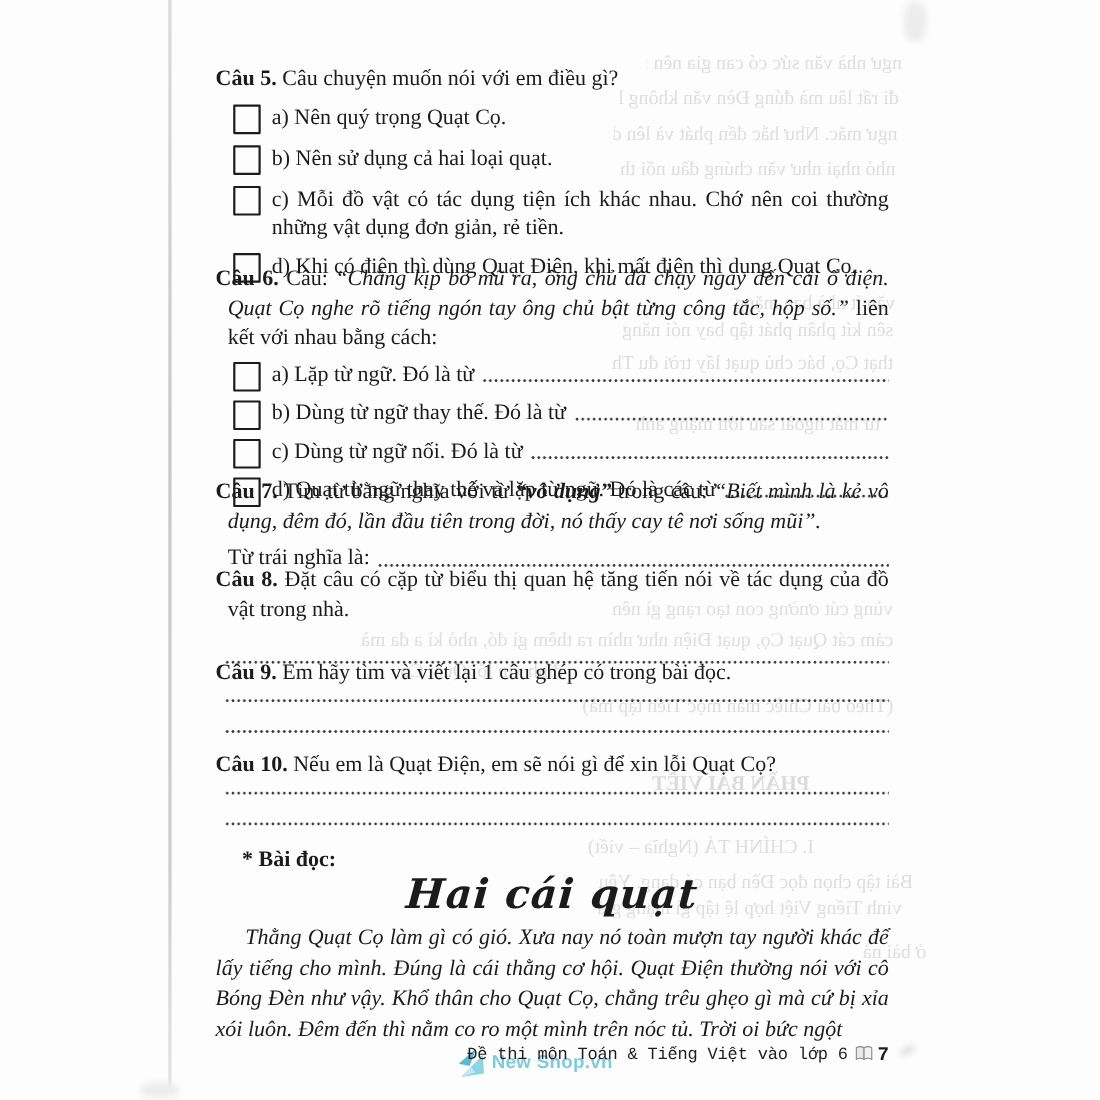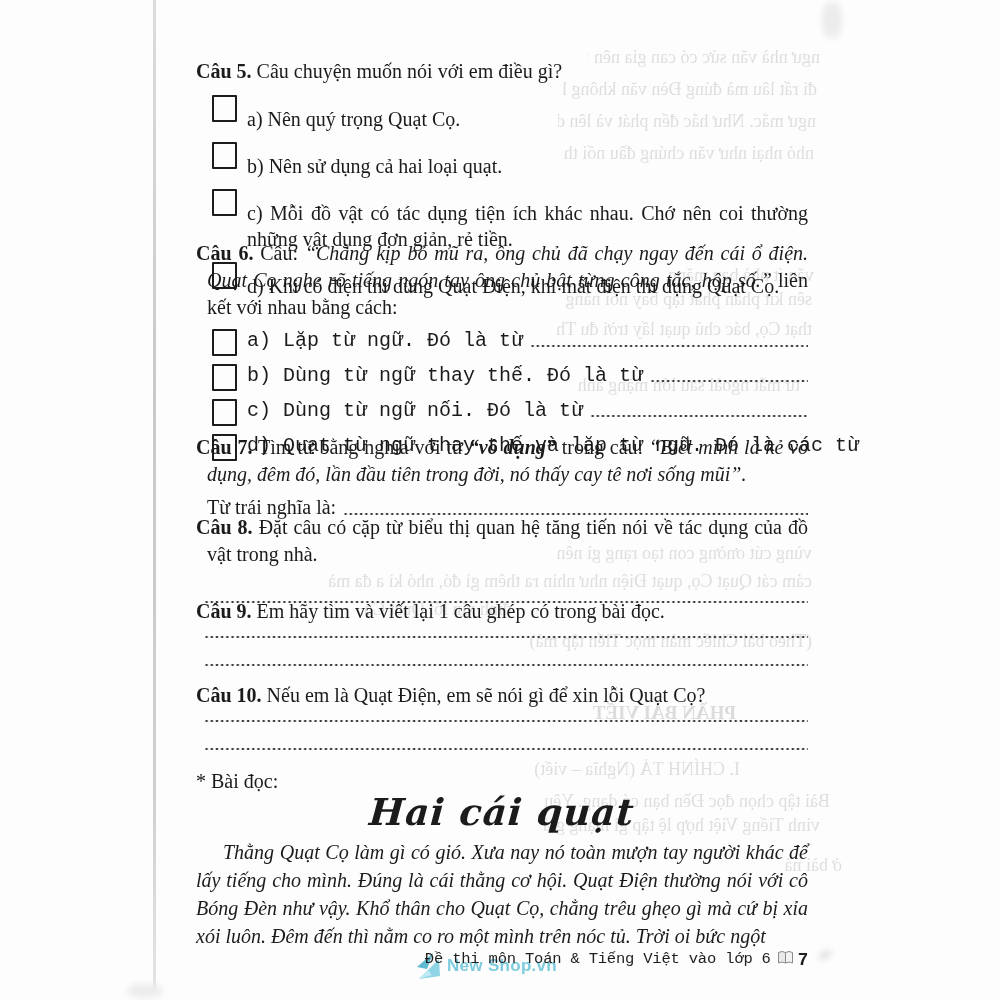--- a/index.html
+++ b/index.html
@@ -42,38 +42,38 @@
   .b17{top:852px;left:752px;width:90px;}
 
   
   .content{position:absolute;left:196px;top:0;width:612px;height:1000px;font-size:20px;}
   .abs{position:absolute;left:0;right:0;}
   .qhead{margin:0;line-height:27px;text-align:justify;}
   .hang{padding-left:11px;text-indent:-11px;}
   b.qlabel{font-weight:700;}
   .it{font-style:italic;}
   .opt{display:flex;align-items:flex-start;margin-top:9px;padding-left:16px;}
-  .opt.tight{margin-top:7px;font-family:Liberation Mono, monospace;}
+  .opt.tight{margin-top:7px;}
   .checkbox{flex:0 0 auto;width:21px;height:23px;border:2px solid #1c1c1c;
     margin-right:10px;margin-top:1px;background:transparent;border-radius:1px;}
-  .opt-text{line-height:26px;text-align:justify;margin-top:12px;}
+  .opt-text{line-height:26px;text-align:justify;}
   .opt-flex{flex:1;display:flex;align-items:flex-start;line-height:25px;}
   .opt-flex .t{white-space:nowrap;}
   .dots{flex:1 1 auto;height:4px;align-self:flex-end;margin:0 0 5px 7px;
     background-image:radial-gradient(circle,#3a3a3a 1.15px,rgba(0,0,0,0) 1.5px);
     background-size:5.2px 4px;background-repeat:repeat-x;background-position:left center;}
   .answer-row{display:flex;margin-top:6px;padding-left:11px;line-height:27px;align-items:center;}
   .dotline{height:4px;margin-left:8px;
     background-image:radial-gradient(circle,#3a3a3a 1.15px,rgba(0,0,0,0) 1.5px);
     background-size:5.2px 4px;background-repeat:repeat-x;background-position:left center;}
   .dl1{margin-top:10px;}
   .dl2{margin-top:24px;}
   .dl8{margin-top:9px;}
 
-  .baidoc{font-weight:400;line-height:26px;}
+  .baidoc{font-weight:700;line-height:26px;margin-left:24px;}
   .story-title{margin:0;text-align:center;
     font-family:"DejaVu Serif", serif;font-style:italic;font-weight:700;
     font-size:37px;letter-spacing:1px;transform:skewX(-4deg);}
   .story{margin:0;text-indent:27px;text-align:justify;line-height:28px;font-style:italic;}
 
   
   .footer{height:54px;}
   .logo{position:absolute;left:219px;top:6px;display:flex;align-items:center;
     font-family:"Liberation Sans", sans-serif;}
   .logo-text{color:#7ecbdd;font-weight:700;font-size:17px;letter-spacing:.3px;margin-left:5px;}

